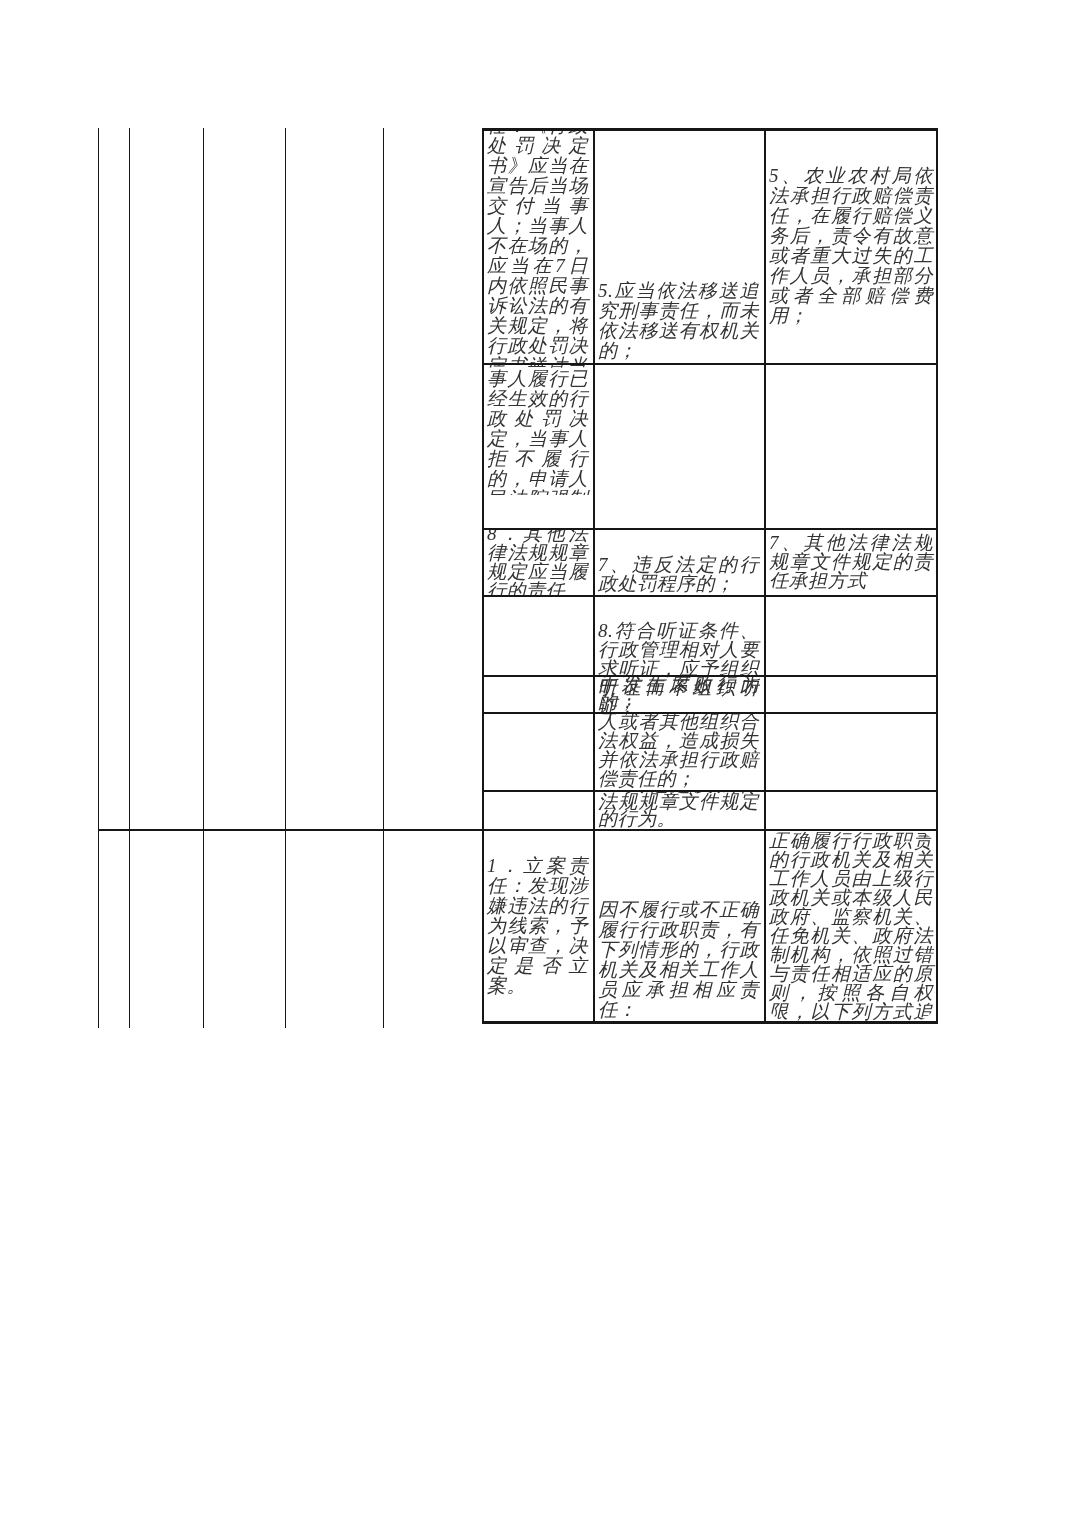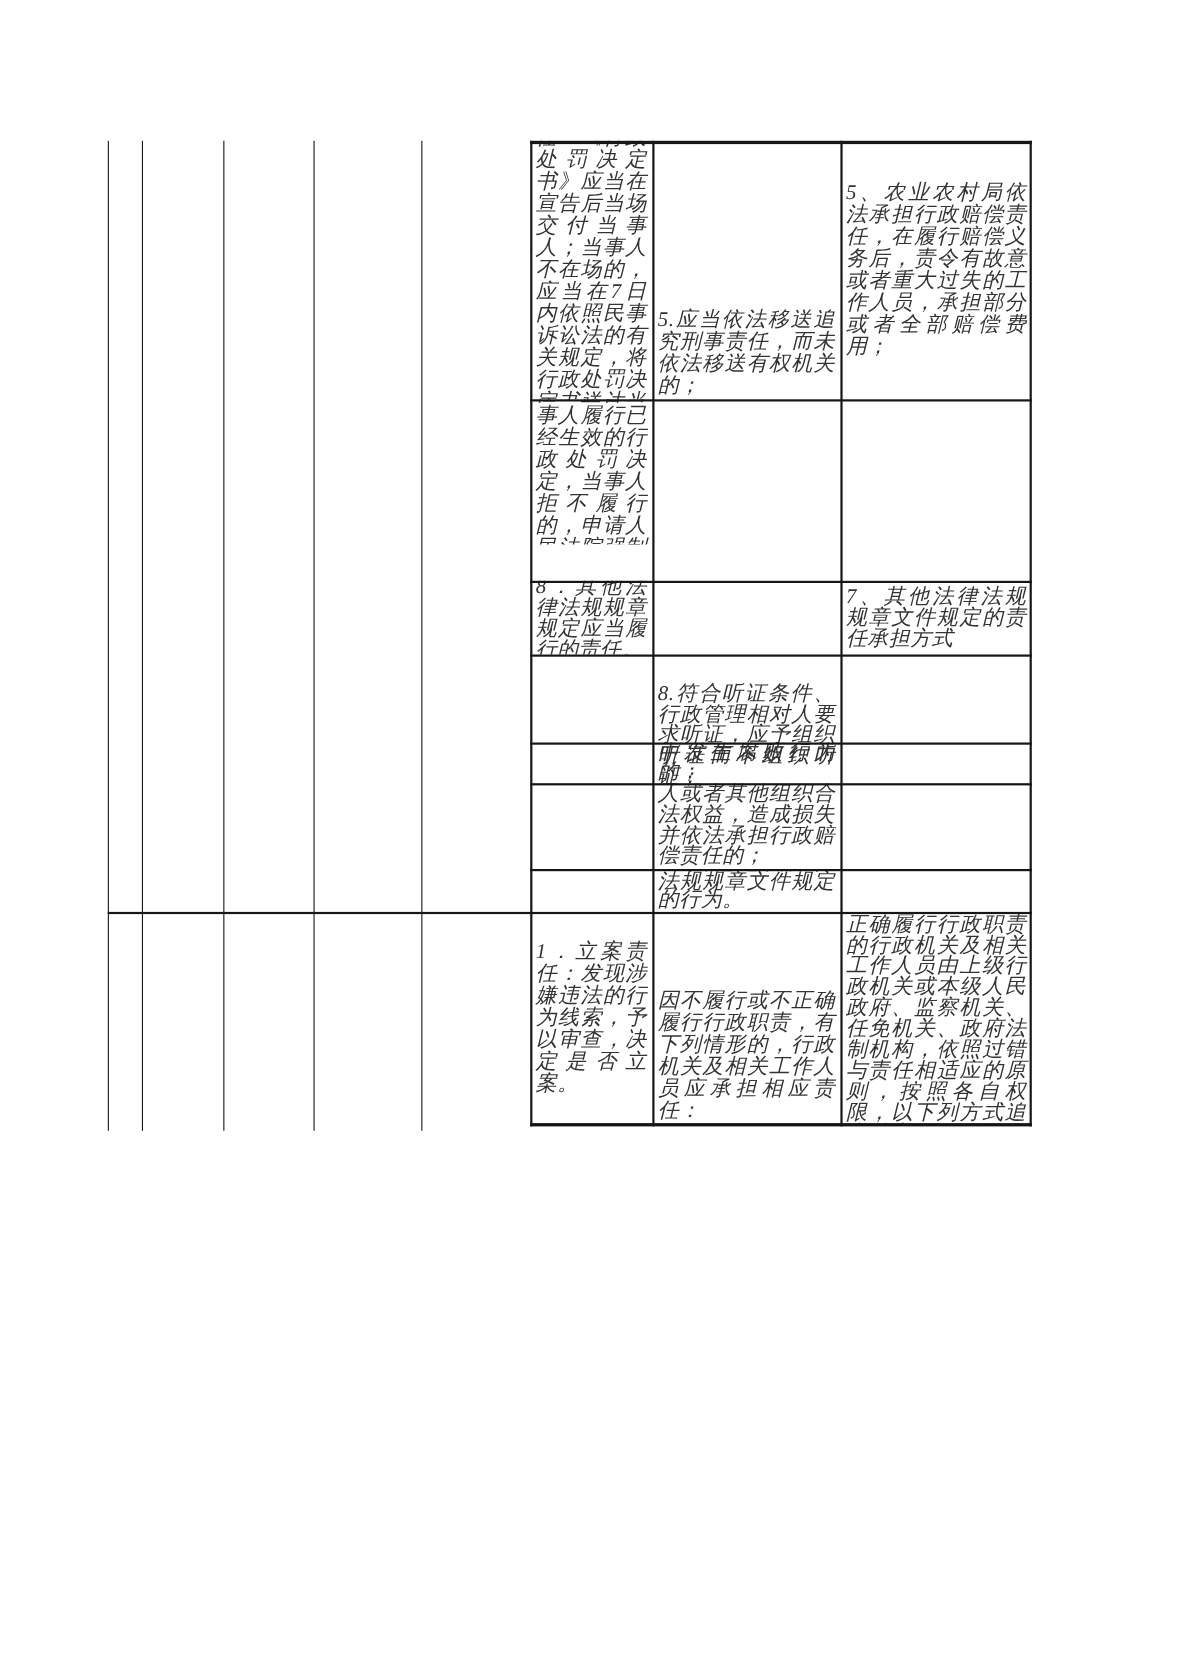--- a/index.html
+++ b/index.html
@@ -46,21 +46,21 @@
     text-justify: inter-character;
     color: #333333;
     font-style: italic;
   }
   .txt.compact { line-height: 17px; }
   .txt.mid { line-height: 19px; }
   .txt.indent { text-indent: 1.6em; }
   
   .c6 { left: 384px; width: 111px; }
   .c7 { left: 495px; width: 171px; align-items: flex-end; }
-  .c8 { left: 666px; width: 174px; }
+  .c8 { left: 666px; width: 174px; border-radius: 27px; }
   
   .rA { top: 0px;   height: 235px; }
   .rB { top: 235px; height: 132px; }
   .rC { top: 400px; height: 67px; }
   .rD { top: 490px; height: 100px; }
   .rE { top: 547px; height: 37px; }
   .rF { top: 584px; height: 78px; }
   .rG { top: 662px; height: 39px; }
   .rH { top: 701px; height: 193px; }
   
@@ -100,20 +100,23 @@
     <div class="cell c8 rA">
       <div class="txt">5、农业农村局依法承担行政赔偿责任，在履行赔偿义务后，责令有故意或者重大过失的工作人员，承担部分或者全部赔偿费用；</div>
     </div>
 
     <div class="cell c6 rB">
       <div class="txt">7．执行责任：监督当事人履行已经生效的行政处罚决定，当事人拒不履行的，申请人民法院强制执行。</div>
     </div>
 
     <div class="cell c6 rC">
       <div class="txt mid">8．其他法律法规规章规定应当履行的责任。</div>
+    </div>
+    <div class="cell c7 rC">
+      <div class="txt mid">7、违反法定的行政处罚程序的；</div>
     </div>
     <div class="cell c8 rC">
       <div class="txt mid">7、其他法律法规规章文件规定的责任承担方式</div>
     </div>
 
     <div class="cell c6 rD"></div>
     <div class="cell c7 rD">
       <div class="txt mid">8.符合听证条件、行政管理相对人要求听证，应予组织听证而不组织听证；</div>
     </div>
     <div class="cell c8 rD"></div>

